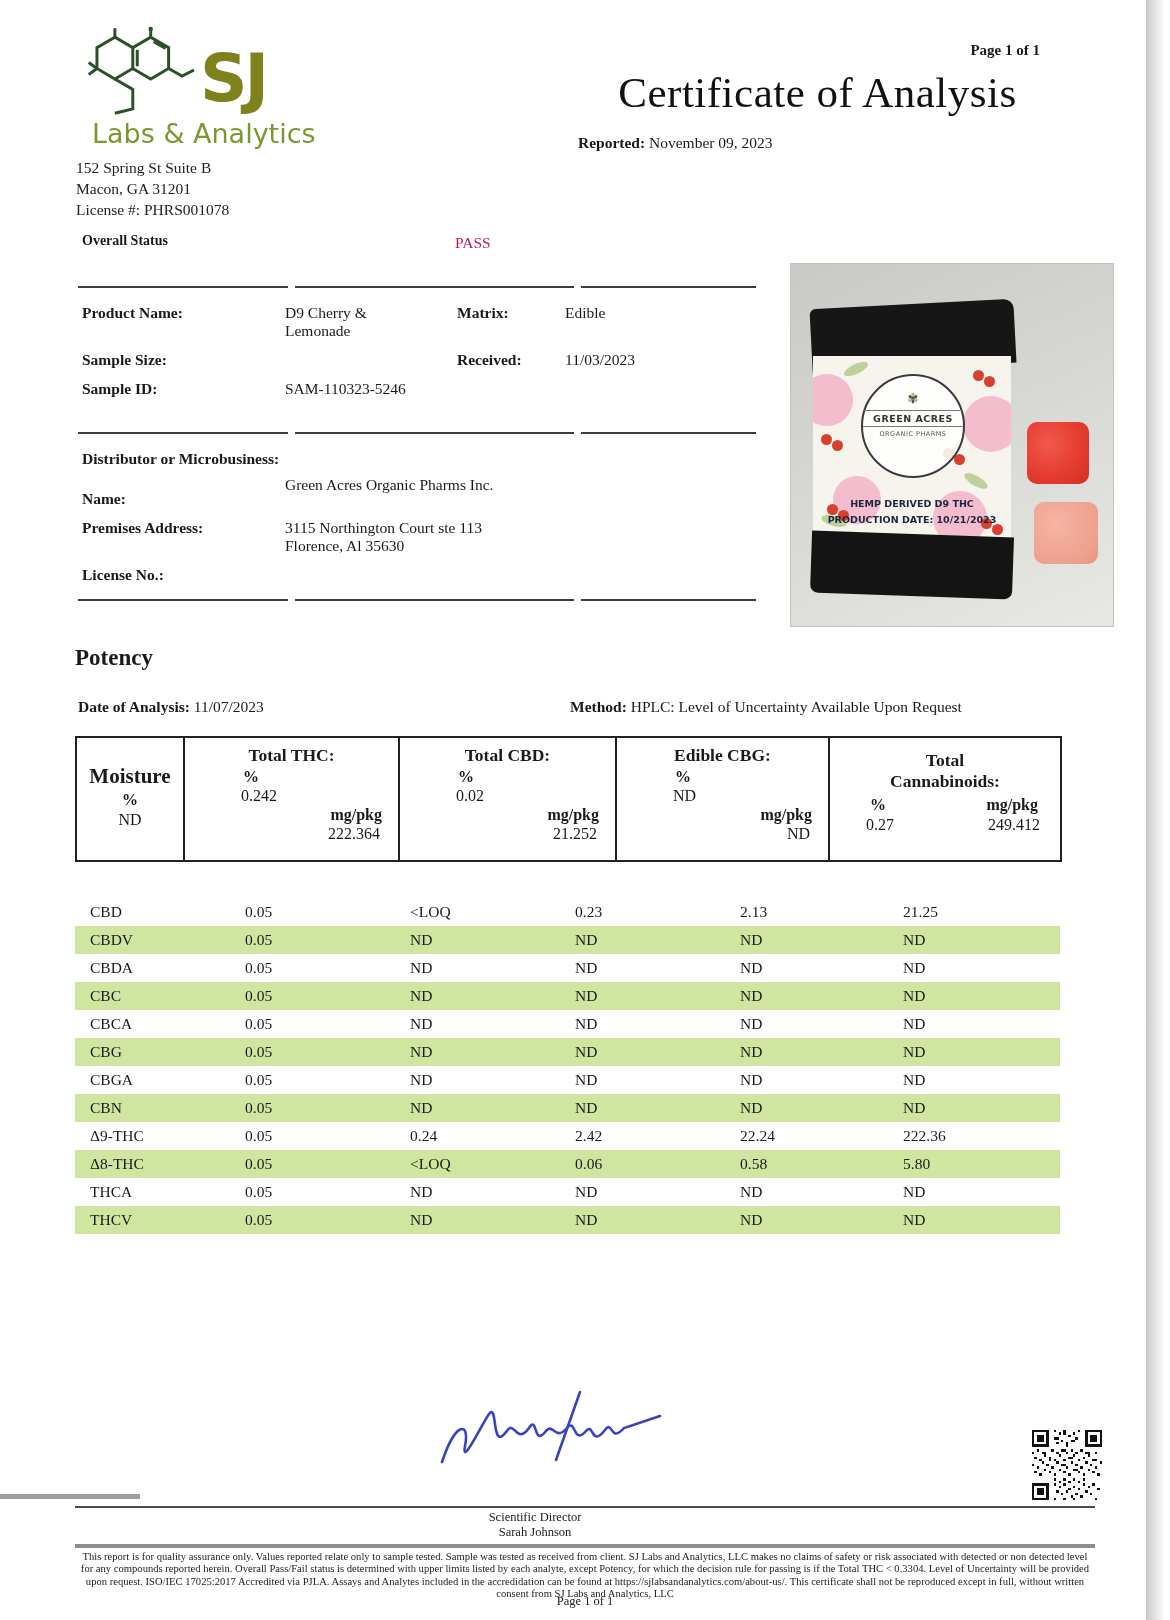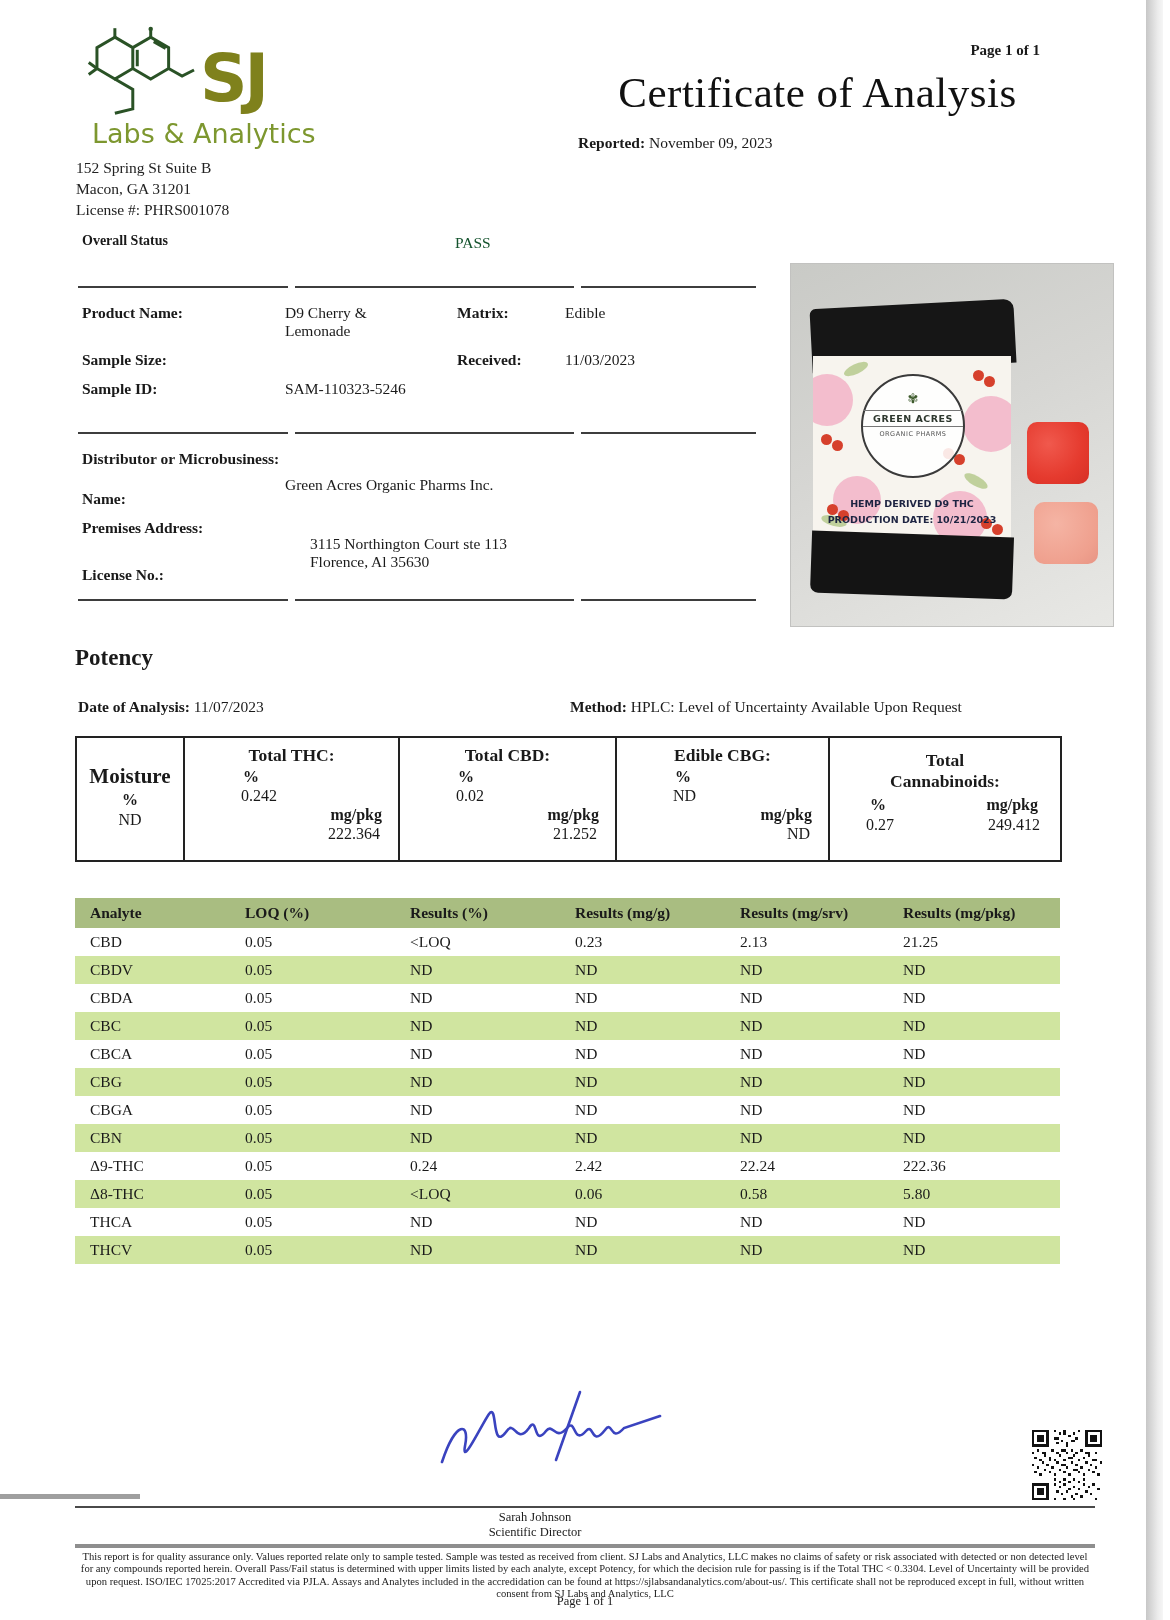--- a/index.html
+++ b/index.html
@@ -12,21 +12,21 @@
            color:#7f811c;letter-spacing:-3px;line-height:1;}
   .logo-name{font-family:"DejaVu Sans", sans-serif;font-size:27px;color:#7d972f;line-height:1;}
   .lab-address{font-size:15.5px;line-height:21px;color:#222;}
   .page-label-top{font-size:15px;font-weight:bold;text-align:right;}
   .doc-title{font-size:43px;text-align:center;letter-spacing:.5px;color:#111;}
   .reported-line{font-size:15.5px;}
   b.lbl{font-weight:bold;}
 
   
   .status-label{font-size:14px;font-weight:bold;}
-  .status-pass{font-size:15.5px;color:#14532d;text-align:center;}
+  .status-pass{font-size:15.5px;color:#be185d;text-align:center;}
   .hr-seg{display:flex;gap:7px;}
   .hr-seg span{border-top:2px solid #3d3d3d;height:0;display:block;}
   .hr-seg .s1{width:210px;} .hr-seg .s2{width:279px;} .hr-seg .s3{width:175px;}
   .info-lbl{font-weight:bold;font-size:15.5px;}
   .info-val{font-size:15.5px;}
 
   
   #photo{left:790px;top:263px;width:322px;height:362px;
          background:linear-gradient(155deg,#c9cac6 0%,#d6d6d3 45%,#e8e8e5 100%);
          border:1px solid #c2c2c0;overflow:hidden;}
@@ -161,21 +161,21 @@
   <div class="abs hr-seg" style="left:78px;top:432px;">
     <span class="s1"></span>
       <span class="s2"></span>
       <span class="s3"></span>
   </div>
 
   <div class="abs info-lbl" style="left:82px;top:450px;">Distributor or Microbusiness:</div>
   <div class="abs info-lbl" style="left:82px;top:490px;">Name:</div>
   <div class="abs info-val" style="left:285px;top:476px;">Green Acres Organic Pharms Inc.</div>
   <div class="abs info-lbl" style="left:82px;top:519px;">Premises Address:</div>
-  <div class="abs info-val" style="left:285px;top:535px;margin-left:25px;">
+  <div class="abs info-val" style="left:285px;top:519px;">
     <div>3115 Northington Court ste 113</div>
     <div>Florence, Al 35630</div>
   </div>
   <div class="abs info-lbl" style="left:82px;top:566px;">License No.:</div>
 
   <div class="abs hr-seg" style="left:78px;top:599px;">
     <span class="s1"></span>
       <span class="s2"></span>
       <span class="s3"></span>
   </div>
@@ -261,28 +261,20 @@
         <span>mg/pkg</span>
       </div>
       <div class="cb-row2">
         <span>0.27</span>
         <span>249.412</span>
       </div>
     </div>
   </div>
 
   <div class="abs" id="atable">
-    <div class="arow head">
-      <span>Analyte</span>
-      <span>LOQ (%)</span>
-      <span>Results (%)</span>
-      <span>Results (mg/g)</span>
-      <span>Results (mg/srv)</span>
-      <span>Results (mg/pkg)</span>
-    </div>
     <div class="arow">
       <span>CBD</span>
         <span>0.05</span>
         <span>&lt;LOQ</span>
         <span>0.23</span>
         <span>2.13</span>
         <span>21.25</span>
     </div>
     <div class="arow alt">
       <span>CBDV</span>
@@ -376,22 +368,22 @@
 
   <div class="abs" style="left:428px;top:1376px;">
     <svg width="250" height="110" viewBox="0 0 250 110" fill="none" stroke="#3a43bf" stroke-width="2.6" stroke-linecap="round">
       <path d="M14 86 C 28 44 42 46 37 70 C 33 92 54 48 61 38 C 70 26 63 76 78 56 C 87 42 88 70 101 52 C 110 38 105 72 118 55 C 125 46 127 66 139 52 C 148 41 145 70 158 55 C 166 46 163 72 177 54 C 185 43 182 68 196 52 L 232 40"></path>
       <path d="M152 16 L 128 84"></path>
     </svg>
   </div>
 
   <div class="abs sig-line" style="left:75px;top:1506px;width:1020px;"></div>
   <div class="abs signer" style="left:75px;top:1510px;width:920px;">
+    <div>Scientific Director</div>
     <div>Sarah Johnson</div>
-    <div>Scientific Director</div>
   </div>
 
   <div class="abs disc-border" style="left:75px;top:1544px;width:1020px;"></div>
   <div class="abs disclaimer" style="left:78px;top:1551px;width:1014px;">This report is for quality assurance only. Values reported relate only to sample tested. Sample was tested as received from client. SJ Labs and Analytics, LLC makes no claims of safety or risk associated with detected or non detected level for any compounds reported herein. Overall Pass/Fail status is determined with upper limits listed by each analyte, except Potency, for which the decision rule for passing is if the Total THC &lt; 0.3304. Level of Uncertainty will be provided upon request. ISO/IEC 17025:2017 Accredited via PJLA. Assays and Analytes included in the accredidation can be found at https://sjlabsandanalytics.com/about-us/. This certificate shall not be reproduced except in full, without written consent from SJ Labs and Analytics, LLC</div>
   <div class="abs page-label-bottom" style="left:75px;top:1594px;width:1020px;">Page 1 of 1</div>
 
   <div class="abs" style="left:1032px;top:1430px;">
     <svg width="70" height="70" viewBox="0 0 29 29" shape-rendering="crispEdges">
       <rect width="29" height="29" fill="#fff"></rect>
       <g fill="#111">

